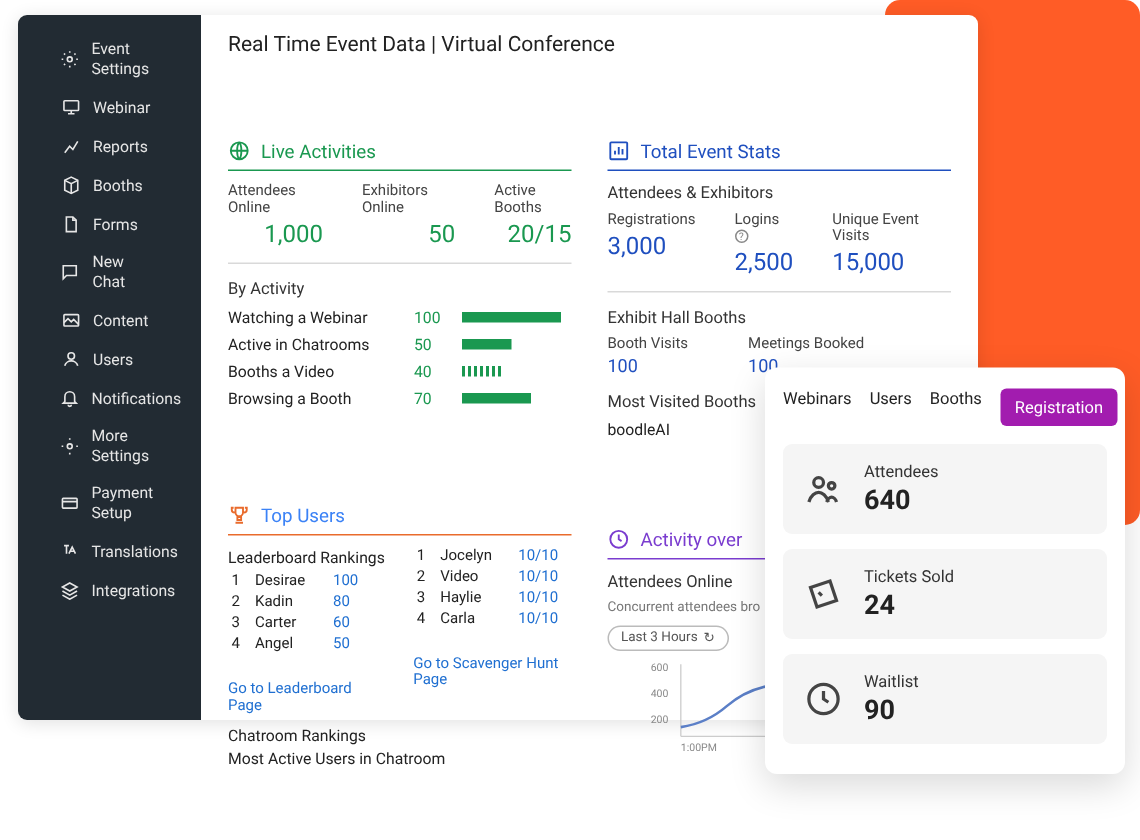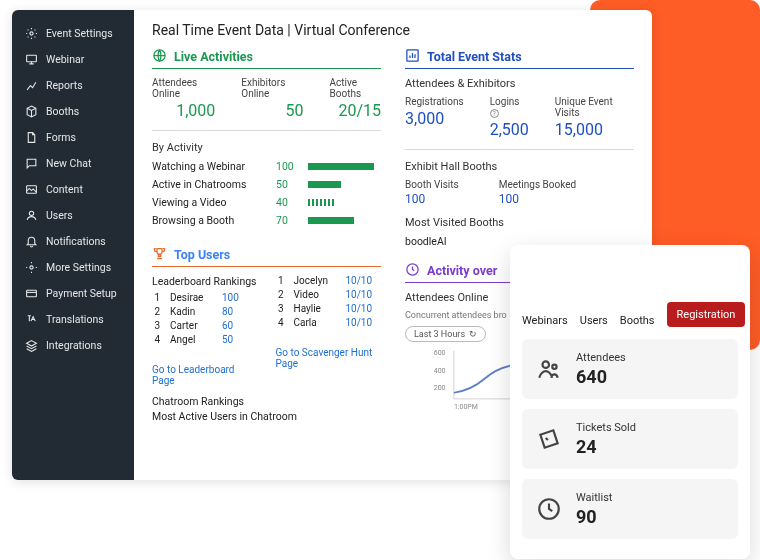--- a/index.html
+++ b/index.html
@@ -1,27 +1,27 @@
 <!DOCTYPE html>
 <html><head>
 <meta charset="utf-8">
 <style>
   * { box-sizing: border-box; margin: 0; padding: 0; }
   body { font-family: -apple-system, "Segoe UI", Roboto, Arial, sans-serif; background: #fff; width: 760px; height: 560px; position: relative; overflow: hidden; font-size: 12px; color: #222; }
   .orange-bg { position: absolute; top: 0; right: 0; width: 170px; height: 350px; background: #ff5c26; border-radius: 10px; }
   .main-card { position: absolute; top: 10px; left: 12px; width: 640px; height: 470px; background: #fff; border-radius: 6px; box-shadow: 0 2px 12px rgba(0,0,0,0.12); display: flex; }
-  .sidebar { width: 122px; background: #222b33; border-radius: 6px 0 0 6px; padding: 10px 0; }
+  .sidebar { width: 122px; background: #222b33; border-radius: 6px 0 0 6px; padding: 10px 16px; }
   .side-item { display: flex; align-items: center; gap: 8px; padding: 6px 12px; color: #e6e6e6; font-size: 10.5px; cursor: pointer; }
   .side-item .ico { width: 14px; height: 14px; display: inline-flex; align-items: center; justify-content: center; }
   .side-item .ico svg { width: 13px; height: 13px; stroke: #e6e6e6; fill: none; stroke-width: 2; }
   .content { flex: 1; padding: 12px 18px; }
   .page-title { font-size: 14px; font-weight: 400; margin-bottom: 10px; }
   .cols { display: flex; gap: 24px; }
   .col { flex: 1; }
-  .section-title { font-size: 12.5px; font-weight: 700; display: flex; align-items: center; gap: 6px; border-bottom: 1.5px solid; padding-bottom: 4px; margin-bottom: 8px; }
+  .section-title { font-size: 12.5px; font-weight: 400; display: flex; align-items: center; gap: 6px; border-bottom: 1.5px solid; padding-bottom: 4px; margin-bottom: 8px; margin-top: 45px; }
   .green { color: #1a9850; border-color: #1a9850; }
   .blue { color: #1f4fbf; border-color: #1f4fbf; }
   .orange { color: #3b82f6; border-color: #e96b2c; }
   .purple { color: #7a3ccf; border-color: #7a3ccf; }
   .section-title .si { width: 16px; height: 16px; display: inline-flex; }
   .section-title .si svg { width: 15px; height: 15px; fill: none; stroke-width: 2; }
   .stat-row { display: flex; gap: 26px; margin-bottom: 10px; }
   .stat .lbl { font-size: 10px; color: #444; margin-bottom: 2px; }
   .stat .val { font-size: 16px; font-weight: 400; }
   .val-green { color: #1a9850; text-align: right; }
@@ -41,23 +41,23 @@
   .ranklist li .num { width: 8px; text-align: right; }
   .ranklist li .nm { width: 42px; }
   .ranklist li .sc { color: #1f6fd1; }
   .goto { font-size: 10px; color: #1f6fd1; cursor: pointer; margin-top: 16px; display: inline-block; }
   .subtext { font-size: 10.5px; margin-top: 8px; }
   .chart { margin-top: 6px; }
   .pill { border: 1px solid #bbb; border-radius: 10px; padding: 2px 8px; font-size: 9px; color: #555; display: inline-flex; align-items: center; gap: 4px; }
   .chart svg { width: 100%; height: 70px; }
   .axis { font-size: 8px; fill: #888; }
   .overlay { position: absolute; top: 245px; right: 10px; width: 240px; background: #fff; border-radius: 8px; box-shadow: 0 8px 24px rgba(0,0,0,0.15); padding: 14px 12px 10px; }
-  .tabs { display: flex; gap: 12px; font-size: 11px; margin-bottom: 12px; align-items: flex-end; margin-top: 43px; }
+  .tabs { display: flex; gap: 12px; font-size: 11px; margin-bottom: 12px; align-items: flex-start; }
   .tabs .tab { color: #222; cursor: pointer; }
-  .tabs .active { background: #b91c1c; color: #fff; padding: 6px 10px; border-radius: 4px; }
+  .tabs .active { background: #a21caf; color: #fff; padding: 6px 10px; border-radius: 4px; }
   .stat-card { background: #f5f5f5; border-radius: 6px; padding: 12px 14px; display: flex; align-items: center; gap: 14px; margin-bottom: 10px; }
   .stat-card .cico { width: 26px; height: 26px; }
   .stat-card .cico svg { width: 26px; height: 26px; stroke: #444; fill: none; stroke-width: 2; }
   .stat-card .cl { font-size: 11px; color: #333; margin-bottom: 2px; }
   .stat-card .cv { font-size: 18px; font-weight: 700; }
 </style>
 </head>
 <body>
 
 <div class="orange-bg"></div>
@@ -217,21 +217,21 @@
               <span>Watching a Webinar</span>
               <span class="n">100</span>
               <span class="bar" style="width:90%"></span>
             </div>
           <div class="act-row">
               <span>Active in Chatrooms</span>
               <span class="n">50</span>
               <span class="bar" style="width:45%"></span>
             </div>
           <div class="act-row">
-              <span>Viewing a Video</span>
+              <span>Booths a Video</span>
               <span class="n">40</span>
               <span class="bar hatched" style="width:36%"></span>
             </div>
           <div class="act-row">
               <span>Browsing a Booth</span>
               <span class="n">70</span>
               <span class="bar" style="width:63%"></span>
             </div>
         </div>
 

